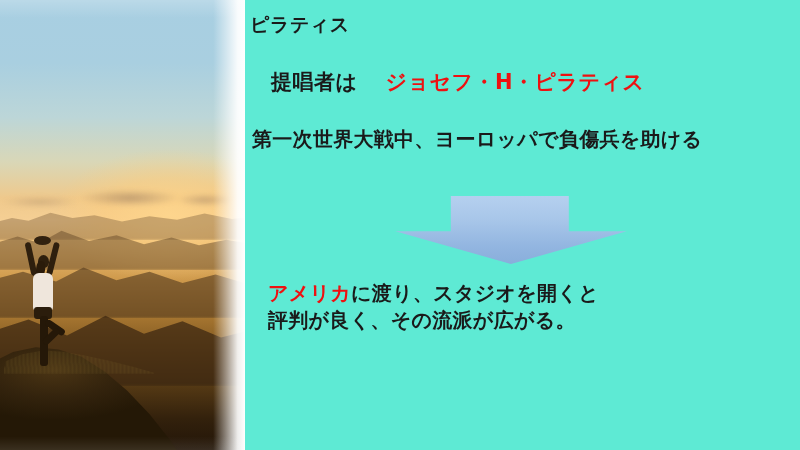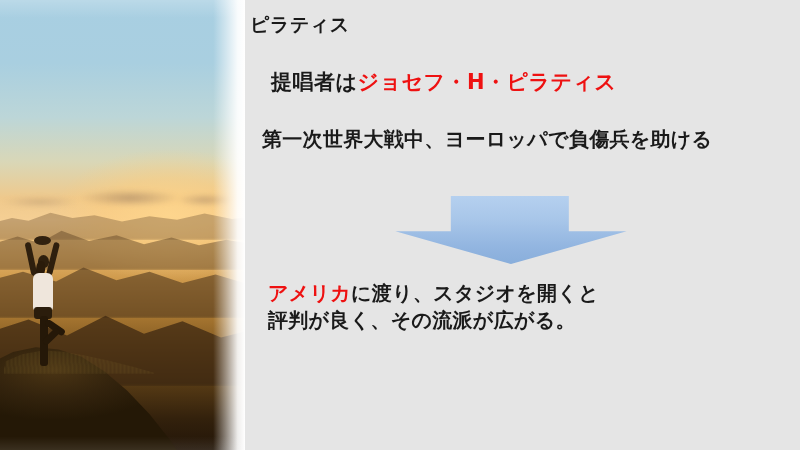--- a/index.html
+++ b/index.html
@@ -13,21 +13,21 @@
     position: relative;
     overflow: hidden;
     font-family: "DejaVu Sans", "Liberation Sans", sans-serif;
   }
 
   #slide {
     position: absolute;
     left: 0; top: 0;
     width: 800px;
     height: 450px;
-    background: #e5e5e5;
+    background: #5eead4;
     overflow: hidden;
   }
 
   
   .photo {
     position: absolute;
     left: 0;
     top: 0;
     width: 245px;
     height: 450px;
@@ -178,32 +178,32 @@
   .subtitle {
     position: absolute;
     left: 271px;
     top: 68px;
     font-size: 21px;
     font-weight: bold;
     color: #1a1a1a;
     letter-spacing: .5px;
     white-space: nowrap;
   }
-  .subtitle .accent { color: #ee1111; }
+  .subtitle .accent { color: #ee1111; margin-left: 28px; }
 
   .para {
     position: absolute;
     font-size: 20px;
     font-weight: bold;
     color: #1a1a1a;
     line-height: 27px;
     letter-spacing: .3px;
     white-space: nowrap;
   }
-  .para-upper { left: 262px; top: 126px; }
+  .para-upper { left: 252px; top: 126px; }
   .para-lower { left: 268px; top: 280px; }
   .para .accent { color: #ee1111; text-align: right; }
 
   
   .arrow {
     position: absolute;
     left: 393px;
     top: 196px;
     width: 236px;
     height: 68px;

